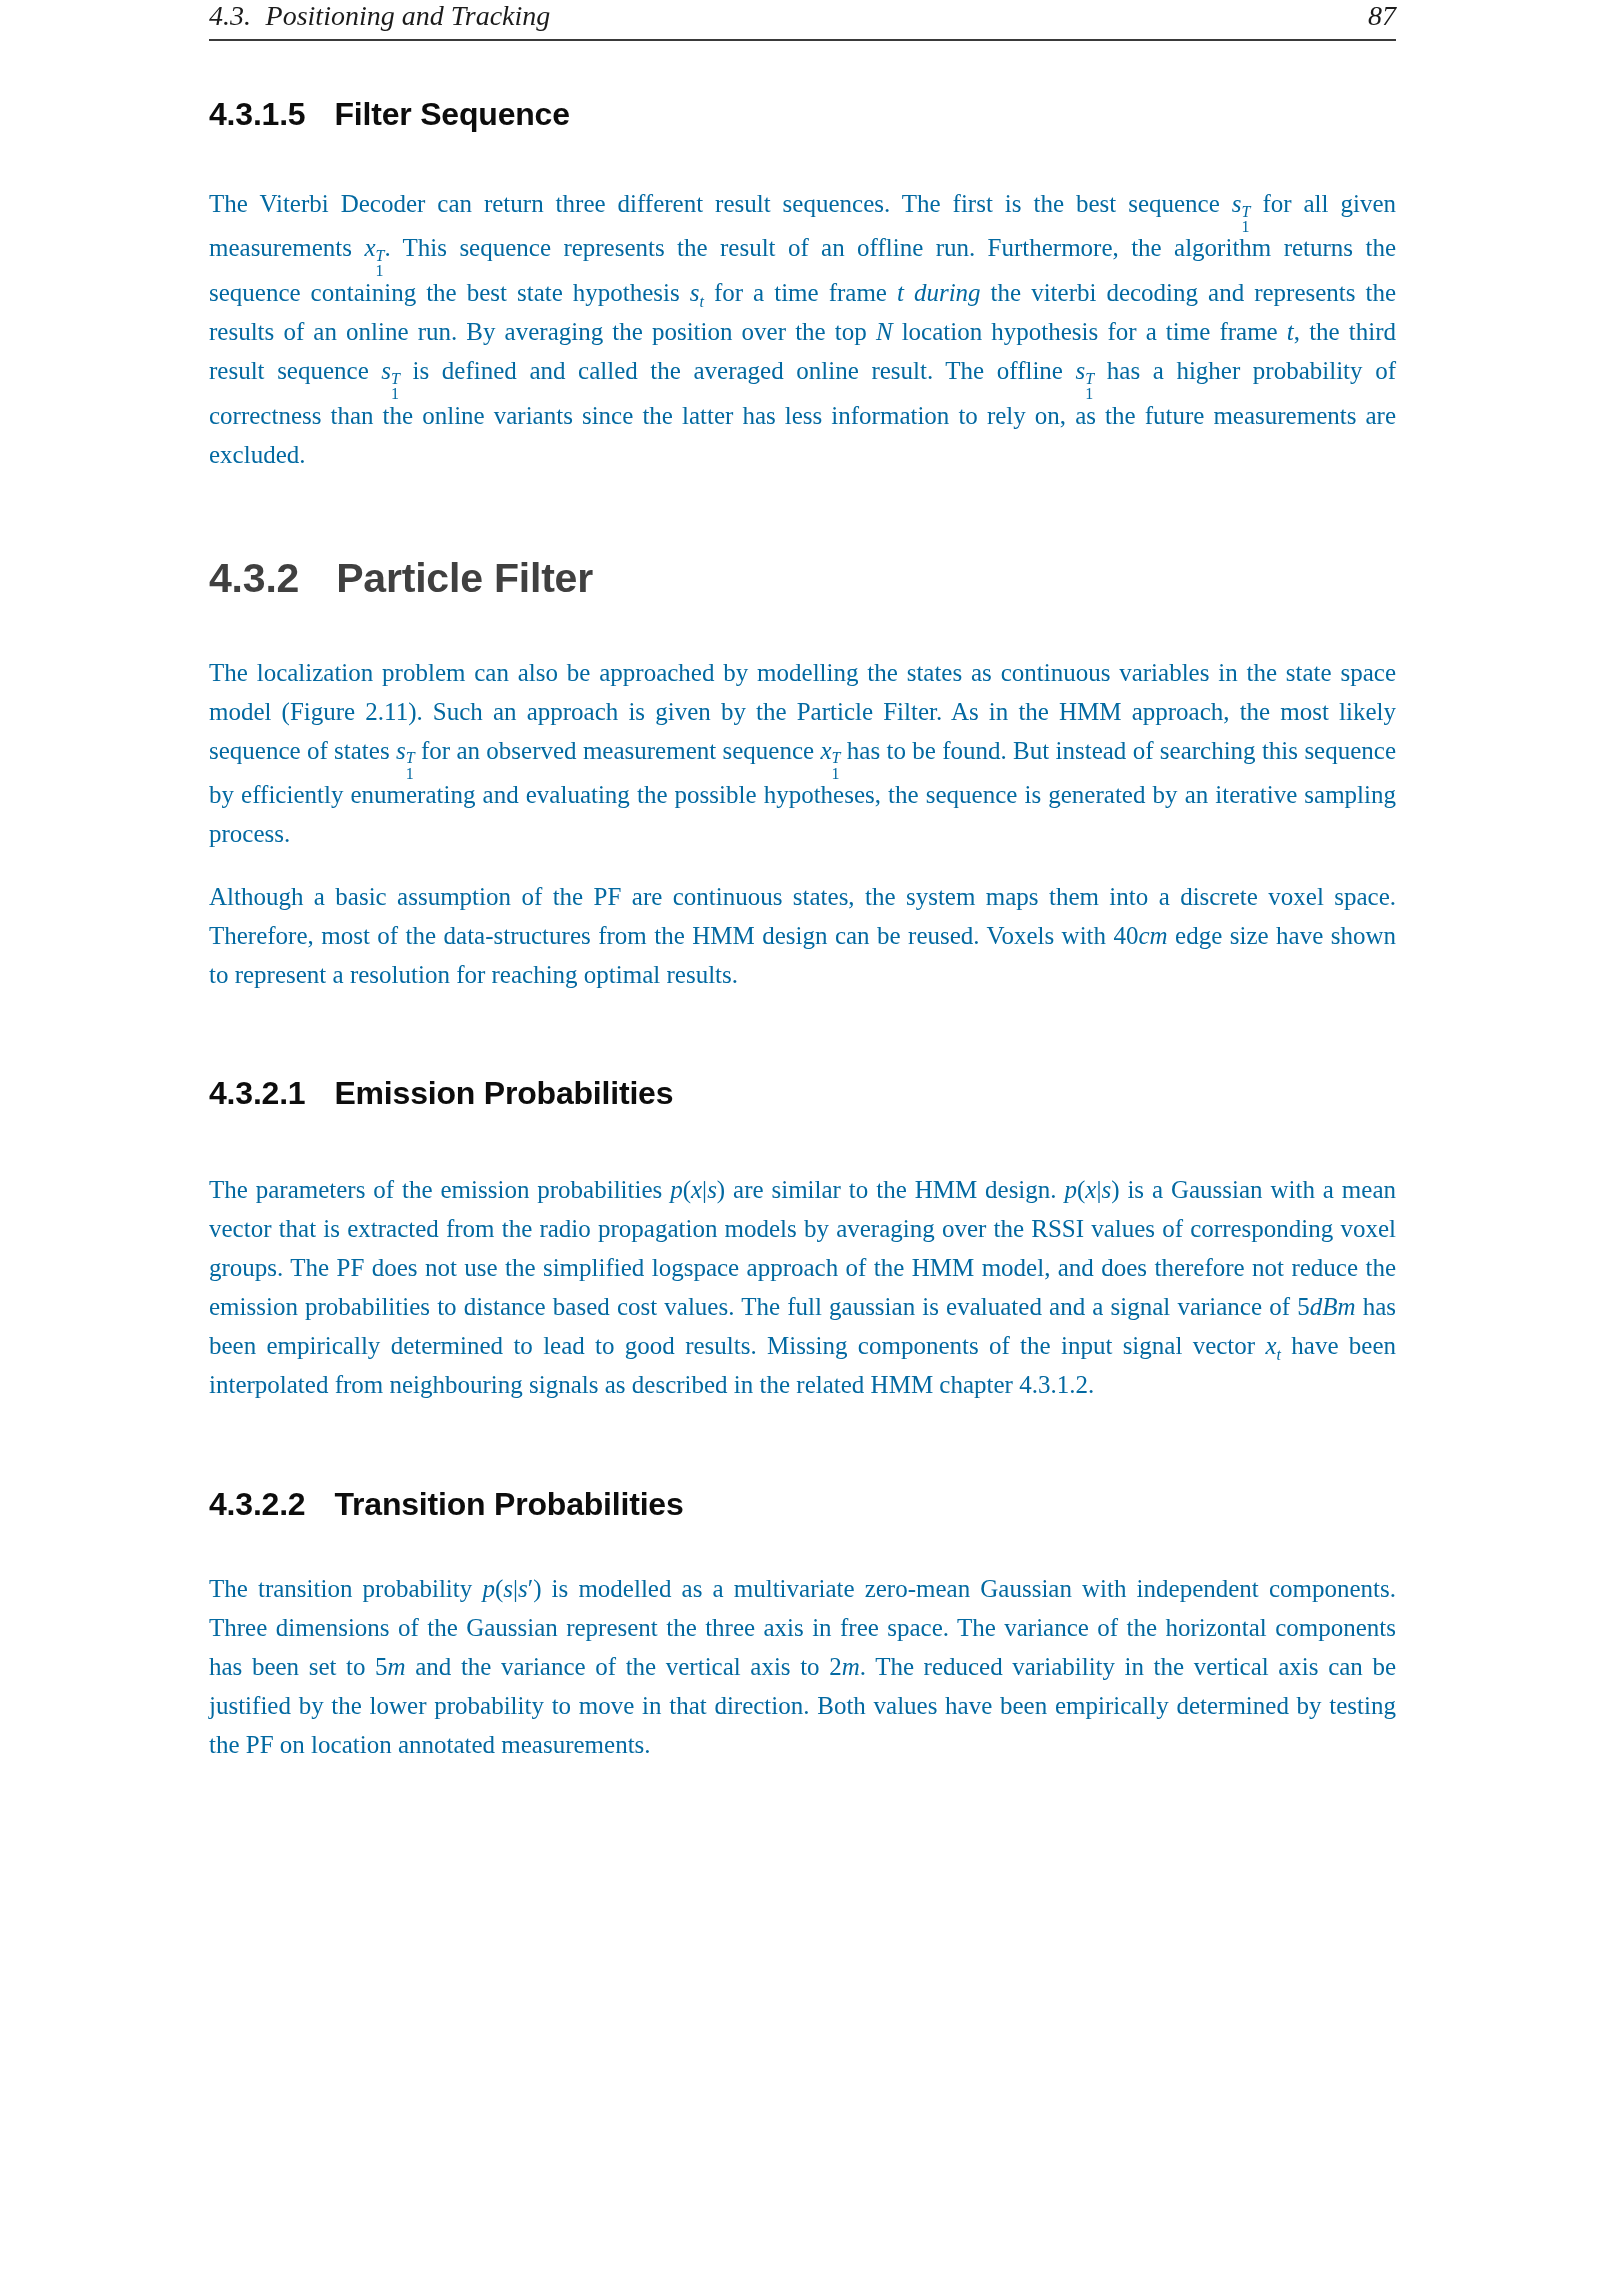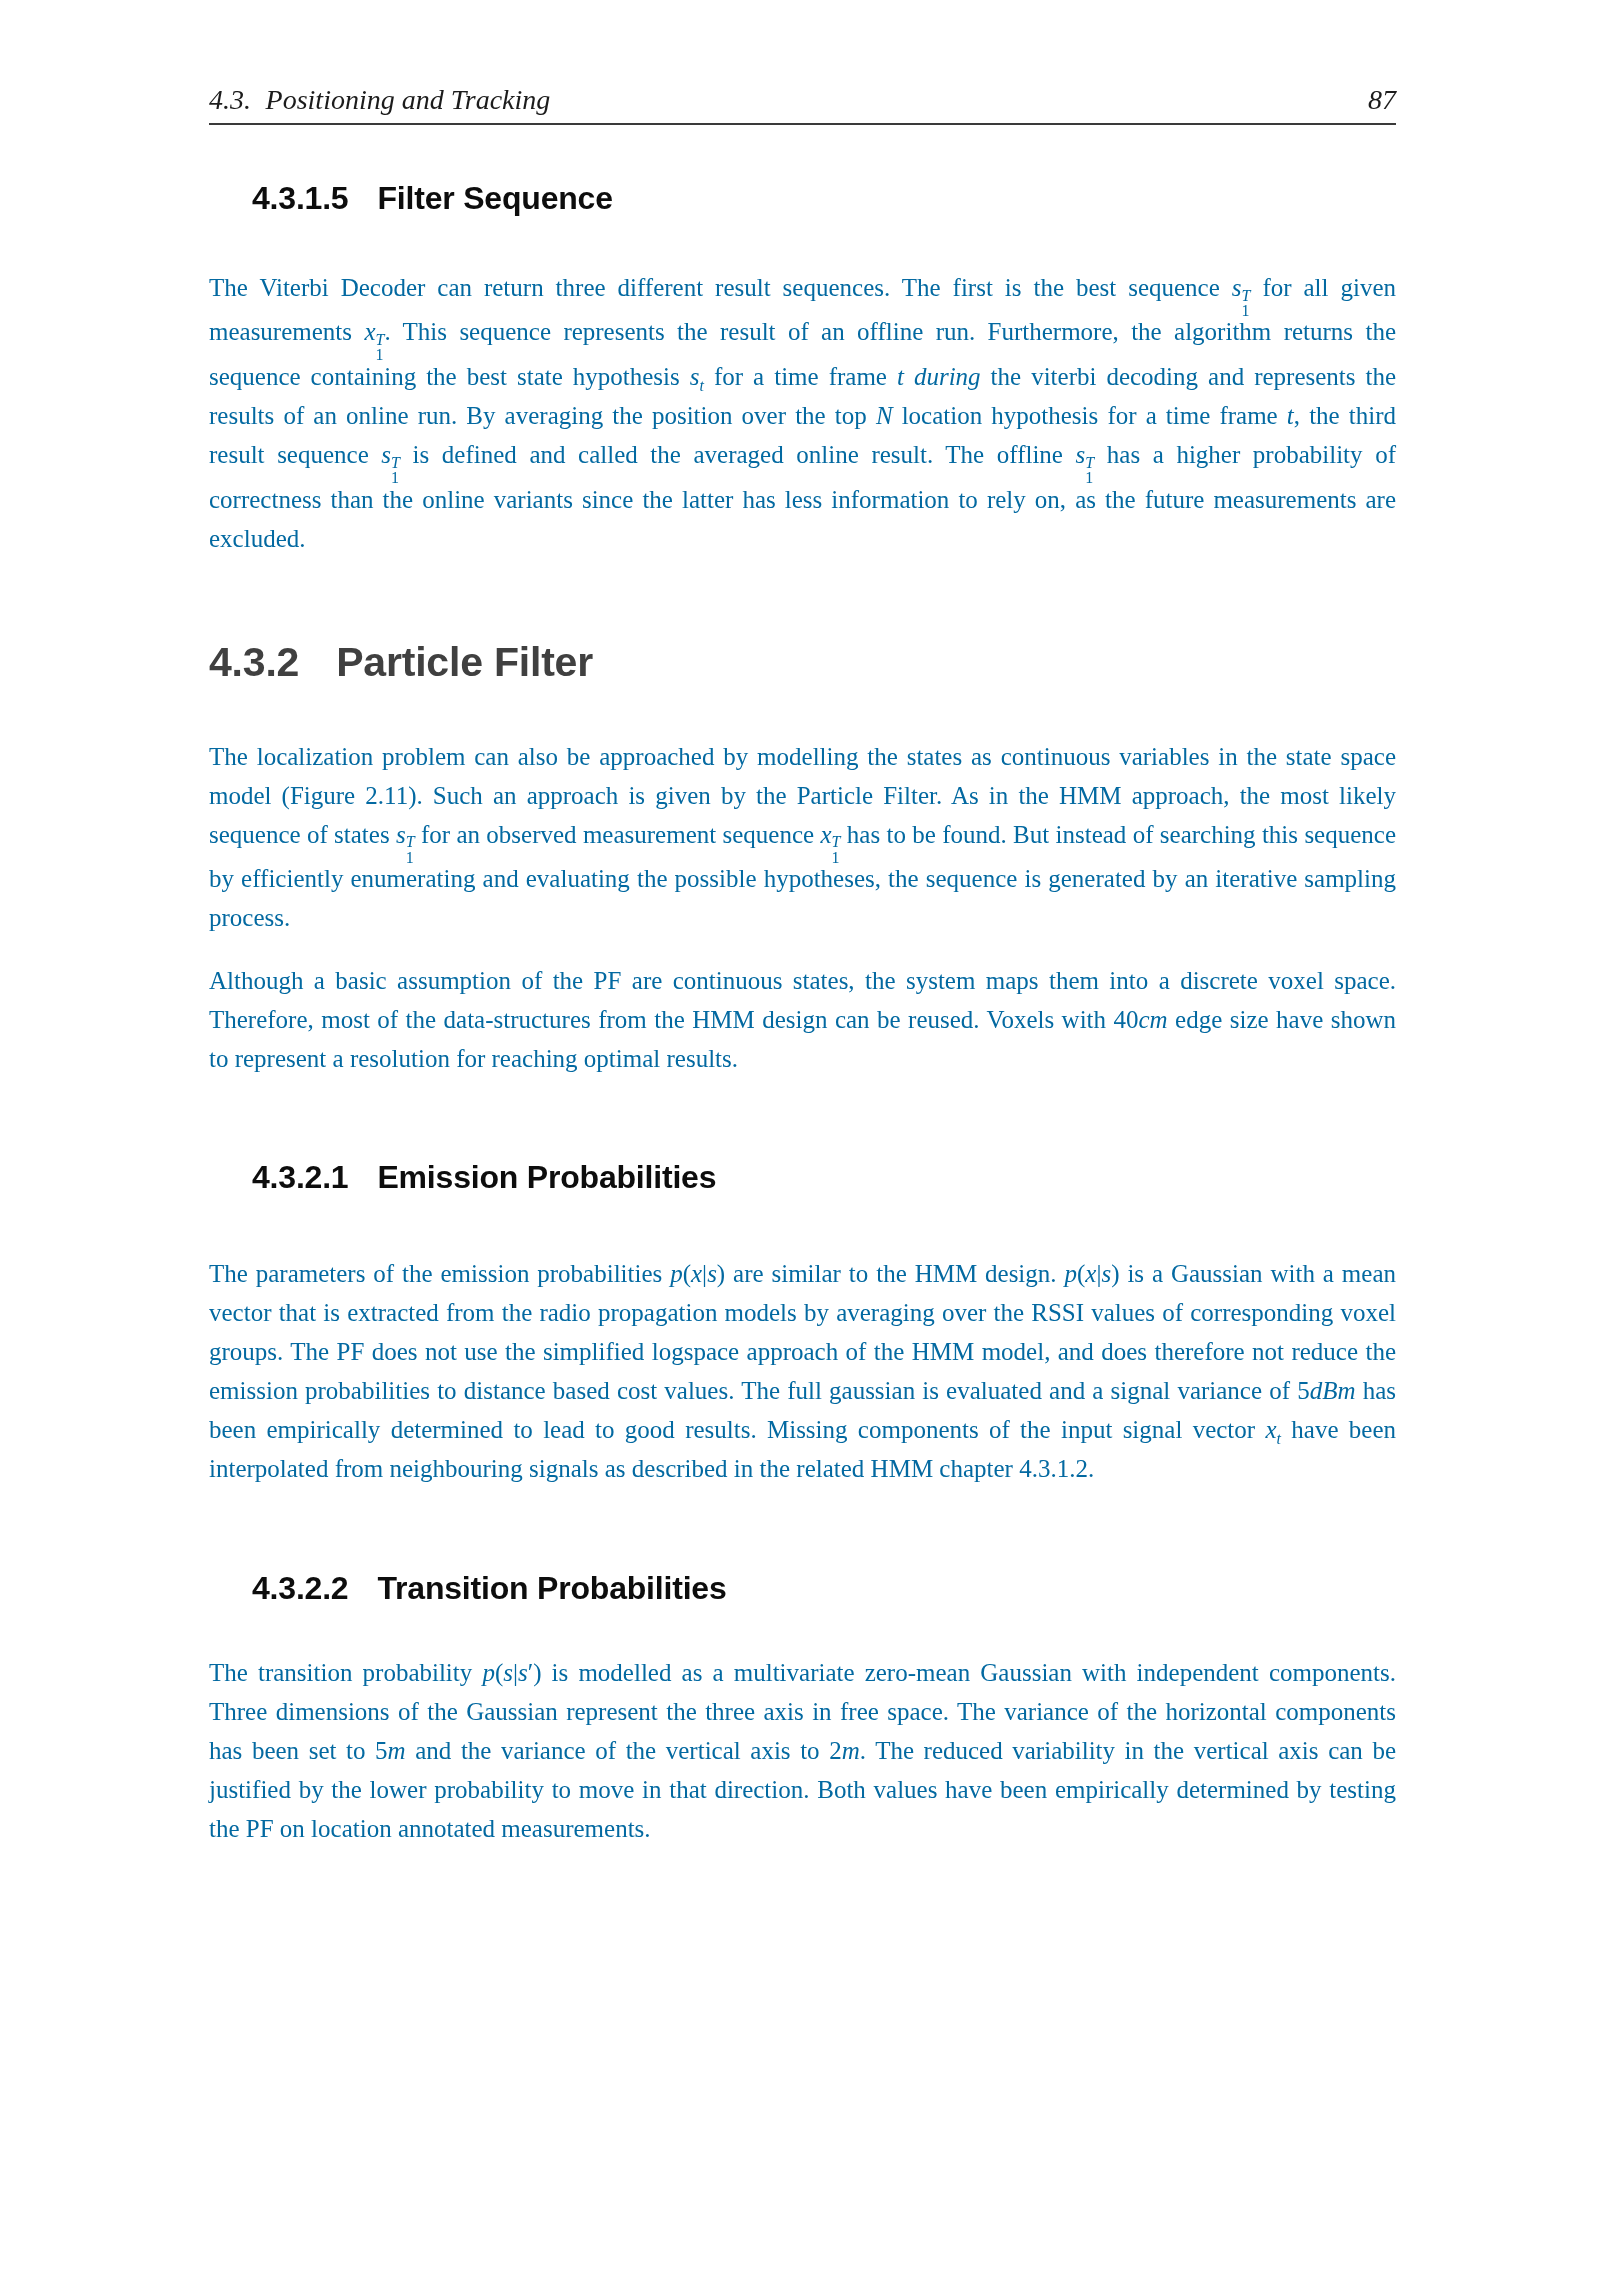--- a/index.html
+++ b/index.html
@@ -3,29 +3,29 @@
 <meta charset="utf-8">
 <style>
   html,body{margin:0;padding:0;background:#ffffff;}
   body{width:1623px;height:2295px;overflow:hidden;
        font-family:"Liberation Serif","DejaVu Serif",serif;color:#141414;}
   .page{position:relative;width:1623px;height:2295px;background:#ffffff;}
   .content{margin-left:209px;width:1187px;}
 
   
   .running-header{display:flex;justify-content:space-between;align-items:baseline;
-                  padding-top:84px;font-style:italic;font-size:28px;line-height:32px;color:#1c1c1c;}
+                  font-style:italic;font-size:28px;line-height:32px;color:#1c1c1c;}
   .header-left{display:flex;align-items:baseline;}
   .header-num{margin-right:14.6px;}
   .header-rule{margin-top:6.5px;height:2.4px;background:#3a3a3a;}
 
   
   .h-sub{font-family:"Liberation Sans","DejaVu Sans",sans-serif;font-weight:700;
          font-size:32px;line-height:39px;color:#0d0d0d;letter-spacing:-0.2px;}
-  .h-sub .num{margin-right:29px;margin-left:43px;}
+  .h-sub .num{margin-right:29px;}
   .h-sec{font-family:"Liberation Sans","DejaVu Sans",sans-serif;font-weight:700;
          font-size:41px;line-height:49px;color:#404040;letter-spacing:-0.2px;}
   .h-sec .num{margin-right:37px;}
 
   .h-result{margin-top:54px;}
   .h-particle{margin-top:80px;}
   .h-emission{margin-top:80px;}
   .h-transition{margin-top:81px;}
 
   

